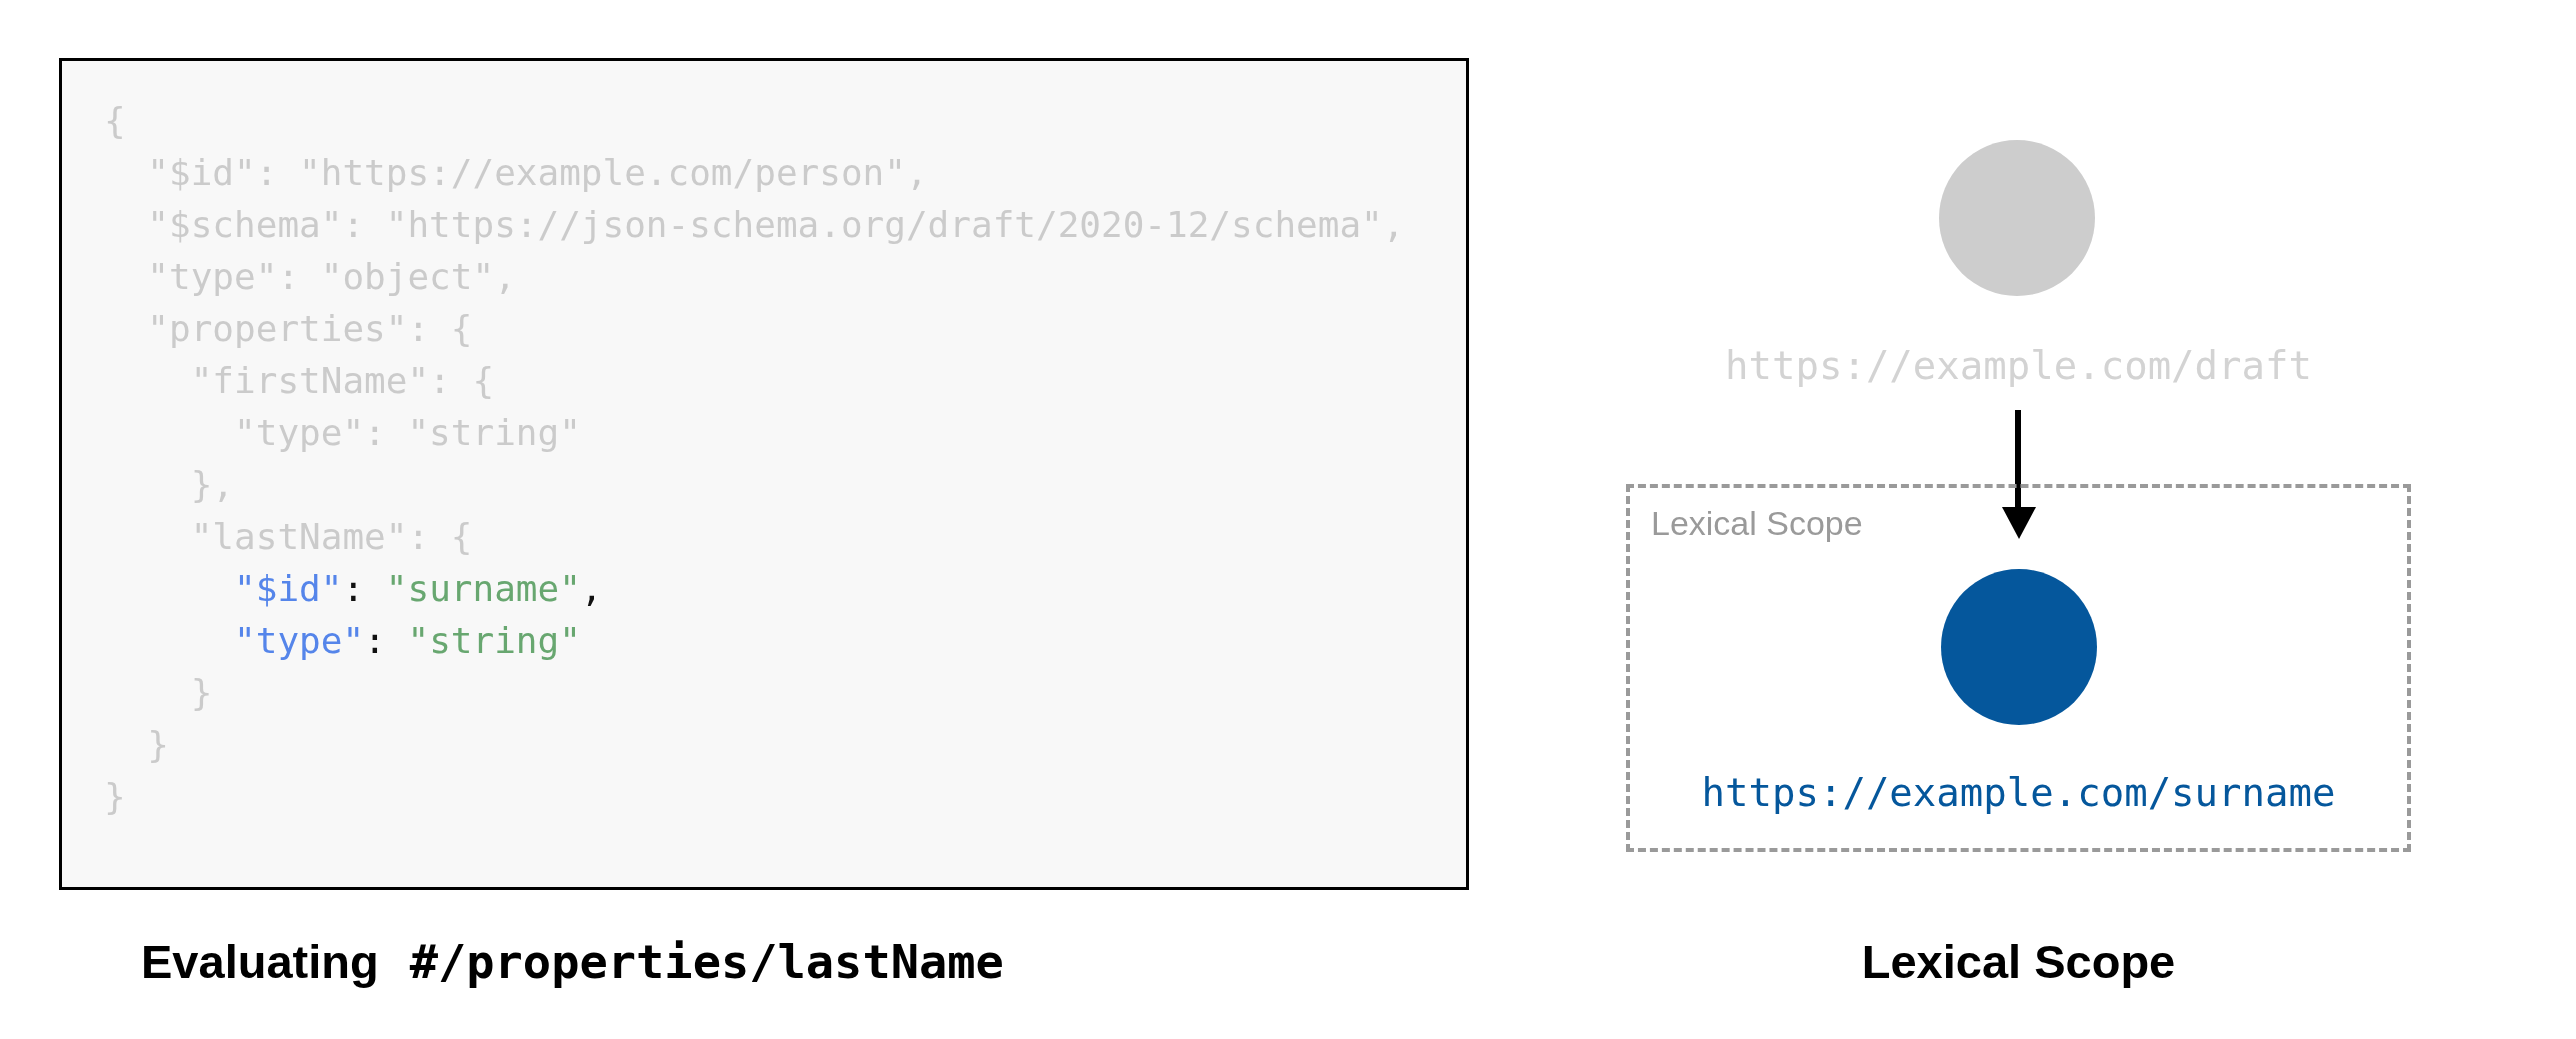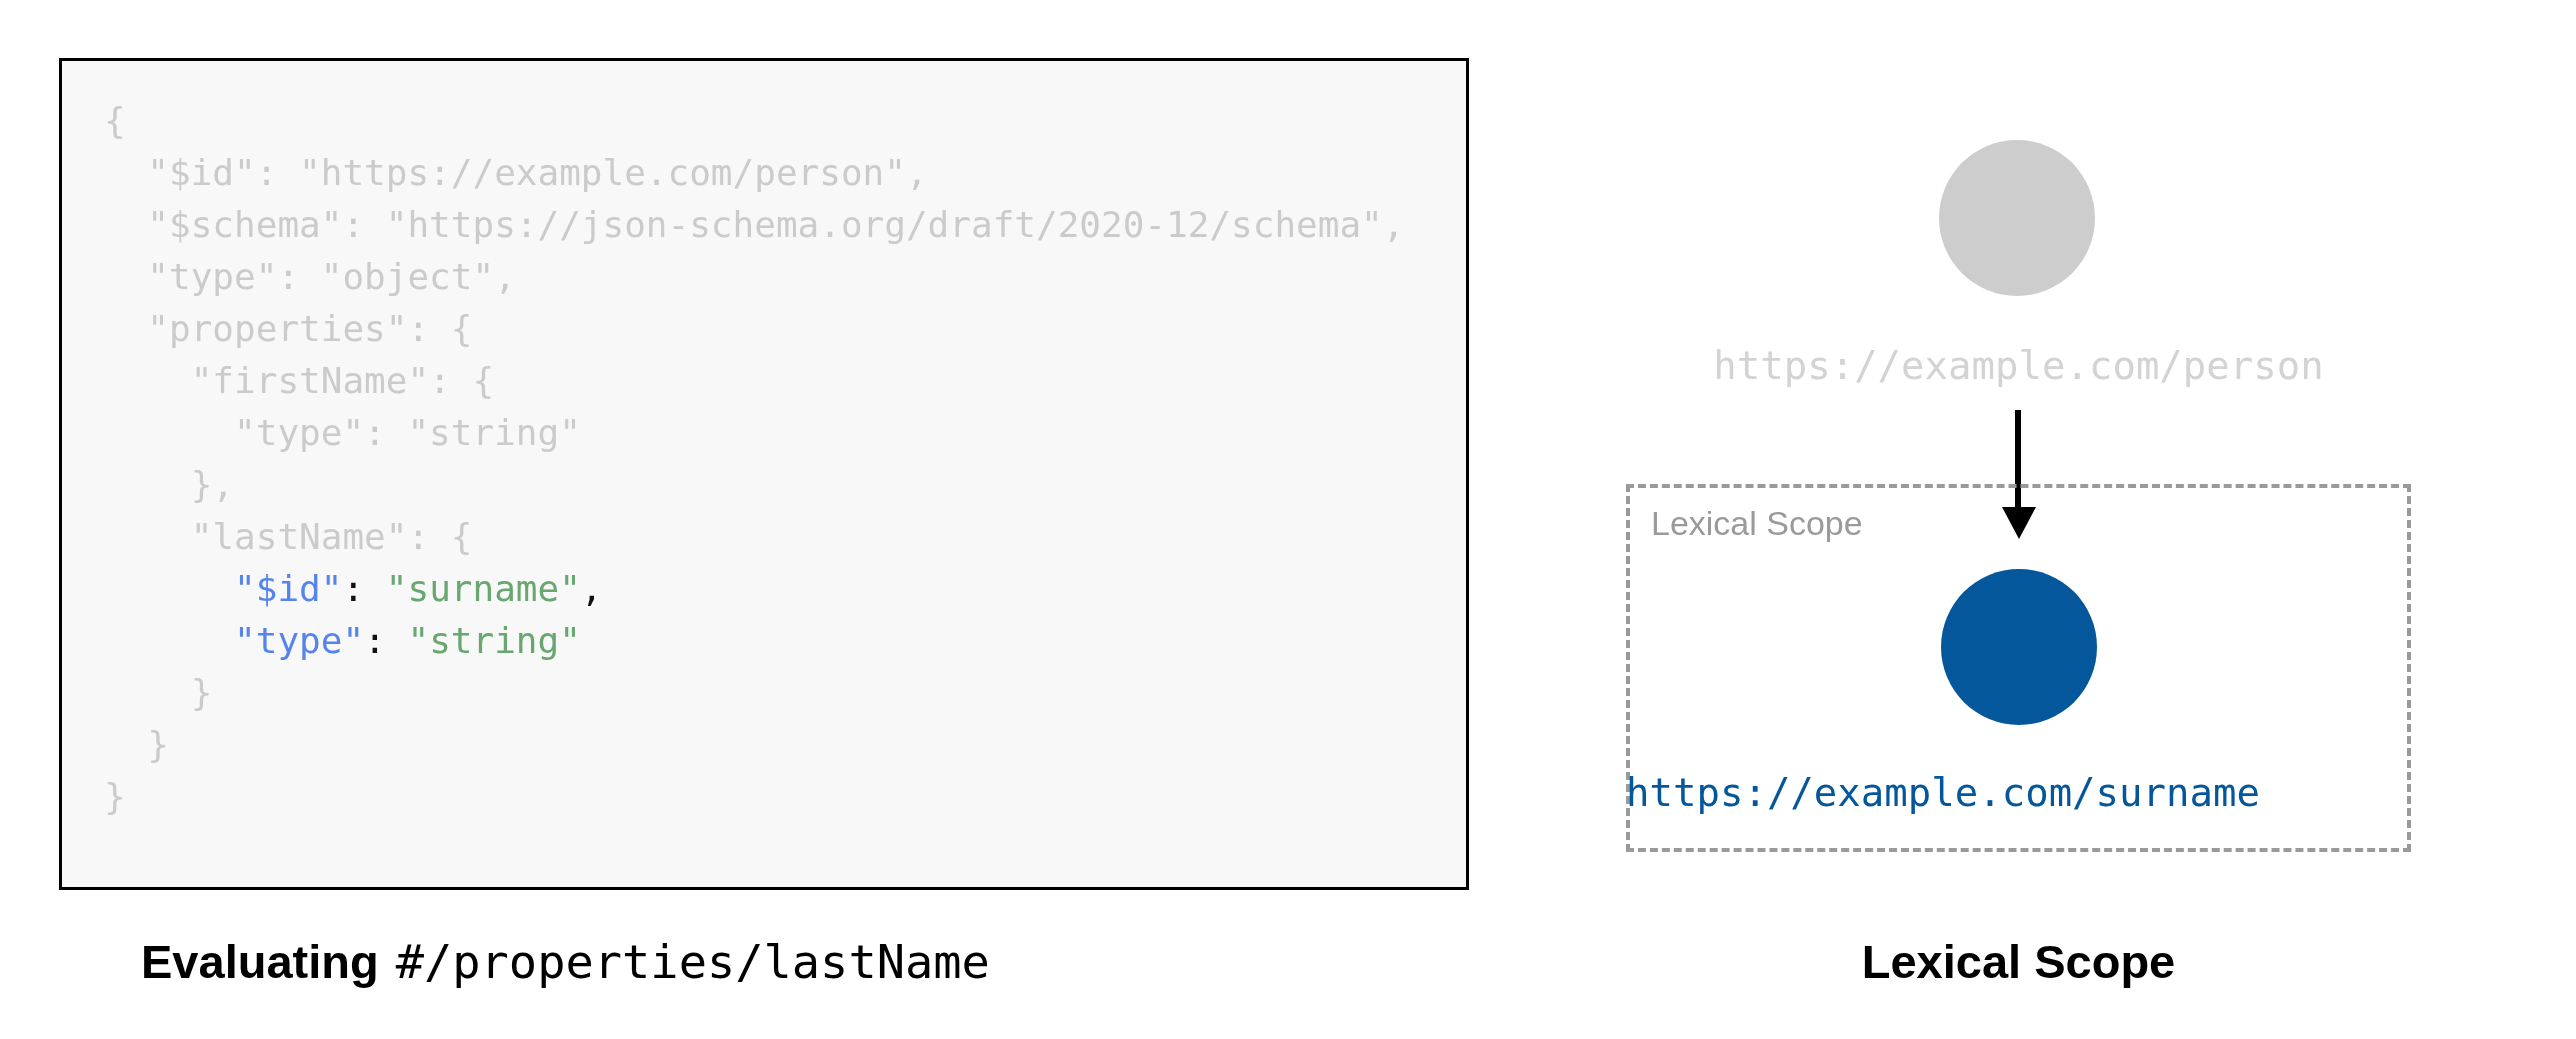--- a/index.html
+++ b/index.html
@@ -28,21 +28,21 @@
   .tok-muted { color: var(--c-muted, #cbcbcb); }
   .tok-key   { color: var(--c-key, #5585ea); }
   .tok-str   { color: var(--c-str, #68a770); }
   .tok-punct { color: var(--c-punct, #111); }
 
   .caption-left {
     position: absolute; left: 141px; top: 934px;
     font-size: 47px; color: #000; white-space: nowrap;
   }
   .caption-left .cap-bold { font-weight: bold; font-family: "Liberation Sans", sans-serif; margin-top: 36px; }
-  .caption-left .cap-mono { font-family: "DejaVu Sans Mono", monospace; margin-left: 17px; }
+  .caption-left .cap-mono { font-family: "DejaVu Sans Mono", monospace; margin-left: 31px; font-weight: bold; }
 
   
   .root-circle {
     position: absolute; left: 1939px; top: 140px;
     width: 156px; height: 156px; border-radius: 50%;
     background: var(--c-root, #cdcdcd);
   }
   .root-uri {
     position: absolute; left: 1626px; top: 343px; width: 785px;
     text-align: center;
@@ -72,20 +72,21 @@
     font-size: 34px; color: var(--c-dash, #9a9a9a);
     white-space: nowrap;
   }
   .scope-circle {
     position: absolute; left: 1941px; top: 569px;
     width: 156px; height: 156px; border-radius: 50%;
     background: var(--c-scope, #05579c);
   }
   .scope-uri {
     position: absolute; left: 1626px; top: 770px; width: 785px;
+    text-align: center;
     font-family: "DejaVu Sans Mono", monospace;
     font-size: 39px; color: var(--c-scope, #05579c);
     white-space: nowrap;
   }
   .caption-right {
     position: absolute; left: 1626px; top: 934px; width: 785px;
     text-align: center; font-size: 47px; font-weight: bold; color: #000;
     white-space: nowrap;
   }
 </style>
@@ -94,21 +95,21 @@
 
 <div class="code-box">
   <div class="code"><div class="code-line"><span class="tok-muted">{</span></div><div class="code-line"><span class="tok-muted">  "$id": "https://example.com/person",</span></div><div class="code-line"><span class="tok-muted">  "$schema": "https://json-schema.org/draft/2020-12/schema",</span></div><div class="code-line"><span class="tok-muted">  "type": "object",</span></div><div class="code-line"><span class="tok-muted">  "properties": {</span></div><div class="code-line"><span class="tok-muted">    "firstName": {</span></div><div class="code-line"><span class="tok-muted">      "type": "string"</span></div><div class="code-line"><span class="tok-muted">    },</span></div><div class="code-line"><span class="tok-muted">    "lastName": {</span></div><div class="code-line"><span class="tok-muted">      </span><span class="tok-key">"$id"</span><span class="tok-punct">: </span><span class="tok-str">"surname"</span><span class="tok-punct">,</span></div><div class="code-line"><span class="tok-muted">      </span><span class="tok-key">"type"</span><span class="tok-punct">: </span><span class="tok-str">"string"</span></div><div class="code-line"><span class="tok-muted">    }</span></div><div class="code-line"><span class="tok-muted">  }</span></div><div class="code-line"><span class="tok-muted">}</span></div></div>
 </div>
 
 <div class="caption-left">
   <span class="cap-bold">Evaluating</span><span class="cap-mono">#/properties/lastName</span>
 </div>
 
 <div class="root-circle"></div>
-<div class="root-uri">https://example.com/person</div>
+<div class="root-uri">https://example.com/draft</div>
 
 <div class="arrow-shaft"></div>
 <div class="arrow-head"></div>
 
 <div class="scope-box">
   <div class="scope-label">Lexical Scope</div>
 </div>
 <div class="scope-circle"></div>
 <div class="scope-uri">https://example.com/surname</div>
 

